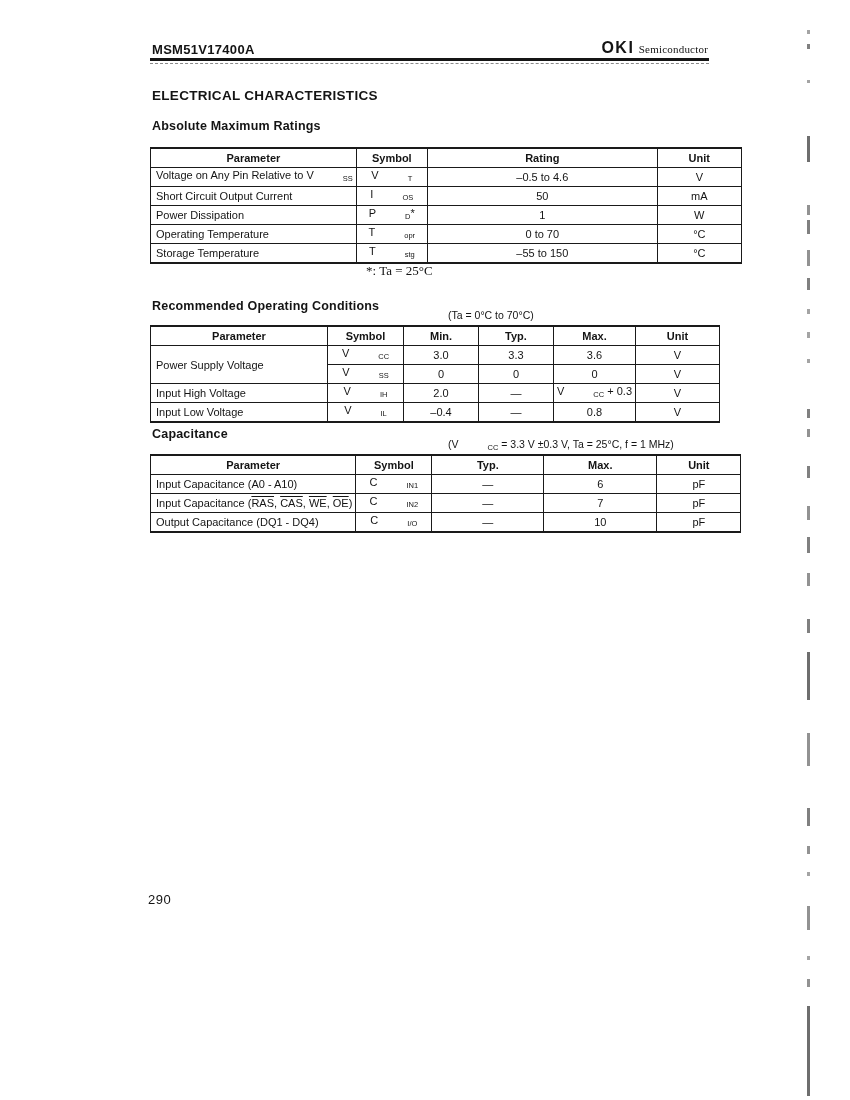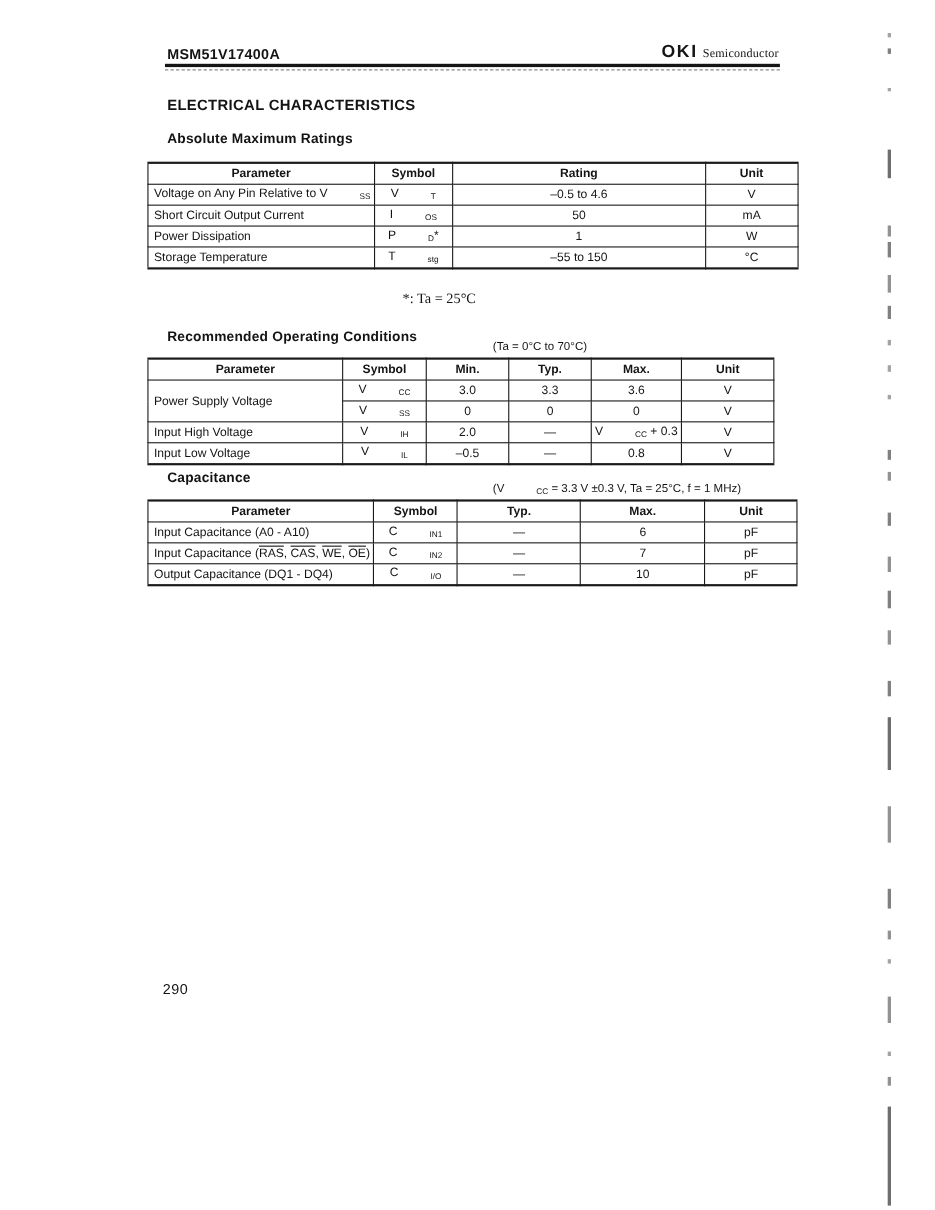--- a/index.html
+++ b/index.html
@@ -12,21 +12,21 @@
   .brand{position:absolute;left:450px;top:39px;width:258px;text-align:right;white-space:nowrap;}
   .brand .oki{font-weight:700;font-size:16px;letter-spacing:1.5px;font-family:"Liberation Sans",sans-serif;}
   .brand .semi{font-family:"Liberation Serif",serif;font-size:11px;letter-spacing:.2px;}
   .header-rule{position:absolute;left:150px;top:58px;width:559px;height:3px;background:#151515;}
   .header-rule-dash{position:absolute;left:150px;top:63px;width:559px;height:0;border-top:1px dashed #8a8a8a;}
   
   .doc-title{position:absolute;left:152px;top:88px;font-size:13.5px;font-weight:700;letter-spacing:.3px;margin:0;}
   .sec-title{position:absolute;font-size:12.5px;font-weight:700;letter-spacing:.2px;margin:0;}
   .cond{position:absolute;width:262px;text-align:left;font-size:10.5px;white-space:nowrap;}
   
-  table.ds{position:absolute;left:134px;border-collapse:collapse;table-layout:fixed;
+  table.ds{position:absolute;left:150px;border-collapse:collapse;table-layout:fixed;
     border-top:2px solid #1a1a1a;border-bottom:2px solid #1a1a1a;}
   table.ds th,table.ds td{
     border:1px solid #1a1a1a;height:18px;padding:0 3px;
     font-size:11px;line-height:12px;text-align:center;vertical-align:middle;
     overflow:hidden;white-space:nowrap;
   }
   table.ds th{font-weight:700;font-size:11px;}
   table.ds td.p{text-align:left;padding-left:5px;}
   sub{font-size:7.5px;vertical-align:-2px;letter-spacing:0;padding-left:29px;}
   .ov{text-decoration:overline;}
@@ -76,20 +76,26 @@
       <td class="p">Short Circuit Output Current</td>
       <td><span>I</span><sub>OS</sub></td>
       <td>50</td>
       <td>mA</td>
     </tr>
     <tr>
       <td class="p">Power Dissipation</td>
       <td><span>P</span><sub>D</sub><span>*</span></td>
       <td>1</td>
       <td>W</td>
+    </tr>
+    <tr>
+      <td class="p">Operating Temperature</td>
+      <td><span>T</span><sub>opr</sub></td>
+      <td>0 to 70</td>
+      <td>°C</td>
     </tr>
     <tr>
       <td class="p">Storage Temperature</td>
       <td><span>T</span><sub>stg</sub></td>
       <td>–55 to 150</td>
       <td>°C</td>
     </tr>
   </tbody>
     </table>
 
@@ -135,21 +141,21 @@
       <td class="p">Input High Voltage</td>
       <td><span>V</span><sub>IH</sub></td>
       <td>2.0</td>
       <td>—</td>
       <td><span>V</span><sub>CC</sub><span> + 0.3</span></td>
       <td>V</td>
     </tr>
     <tr>
       <td class="p">Input Low Voltage</td>
       <td><span>V</span><sub>IL</sub></td>
-      <td>–0.5</td>
+      <td>–0.4</td>
       <td>—</td>
       <td>0.8</td>
       <td>V</td>
     </tr>
   </tbody>
     </table>
 
   <h2 class="sec-title" style="top:427px;left:152px;">Capacitance</h2>
   <div class="cond" style="top:438px;left:448px;"><span>(V</span><sub>CC</sub><span> = 3.3 V ±0.3 V, Ta = 25°C, f = 1 MHz)</span></div>
 

